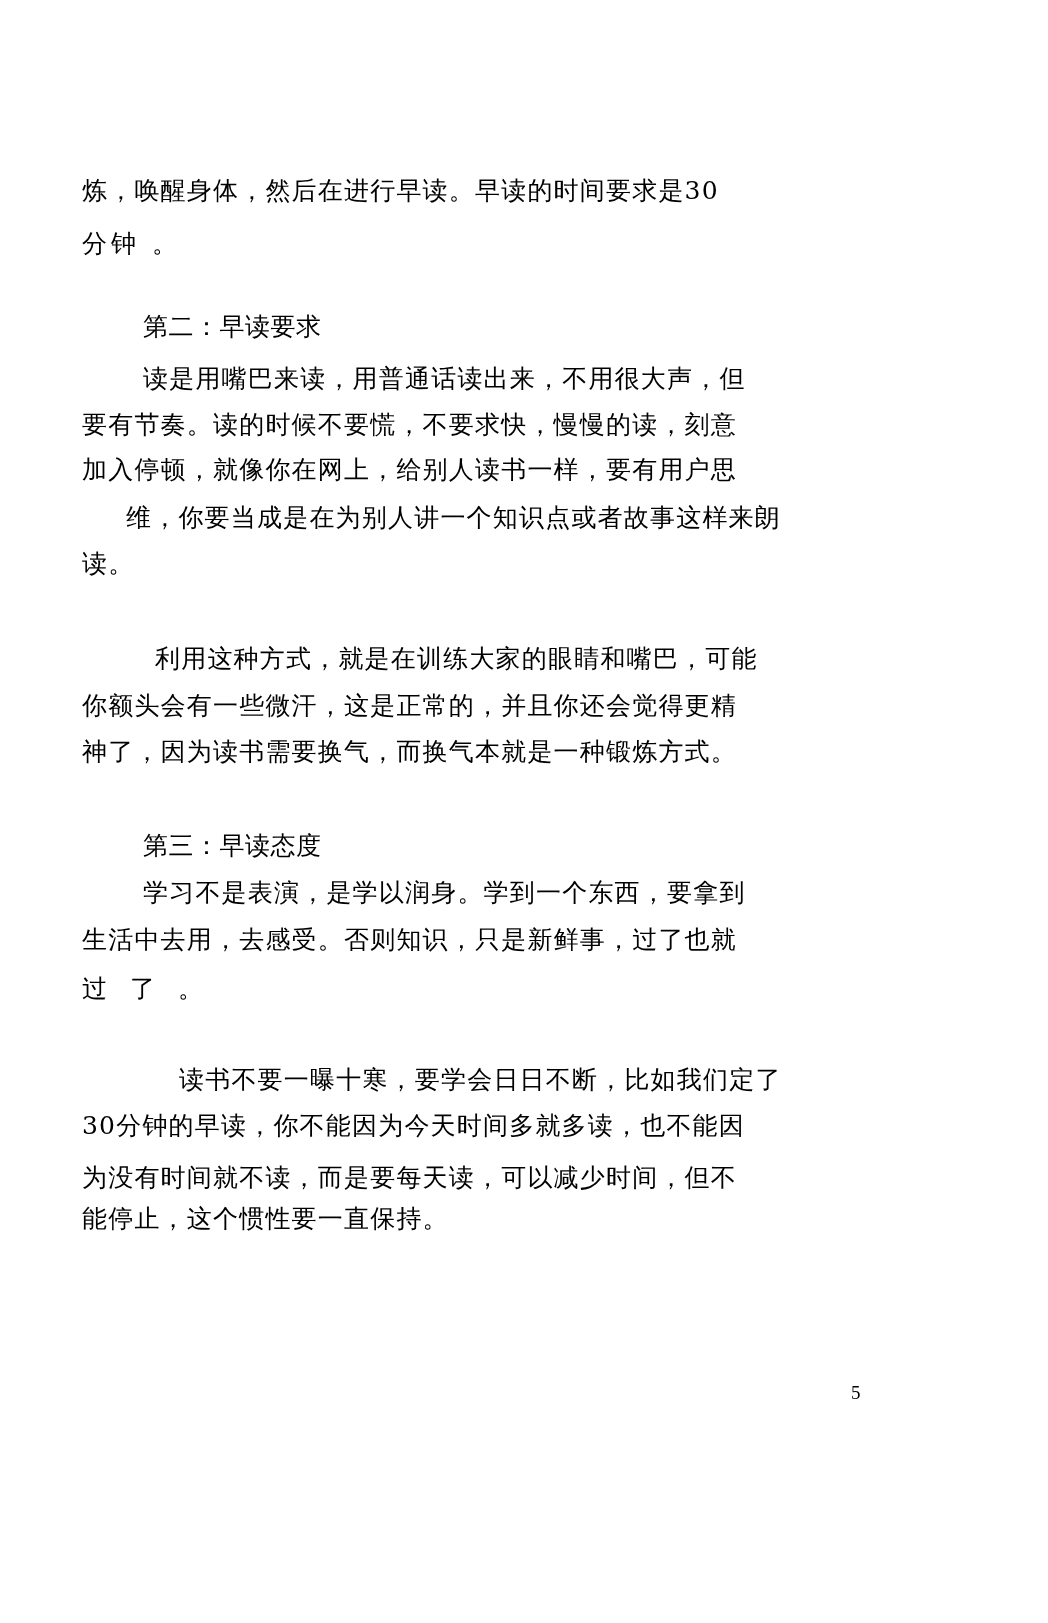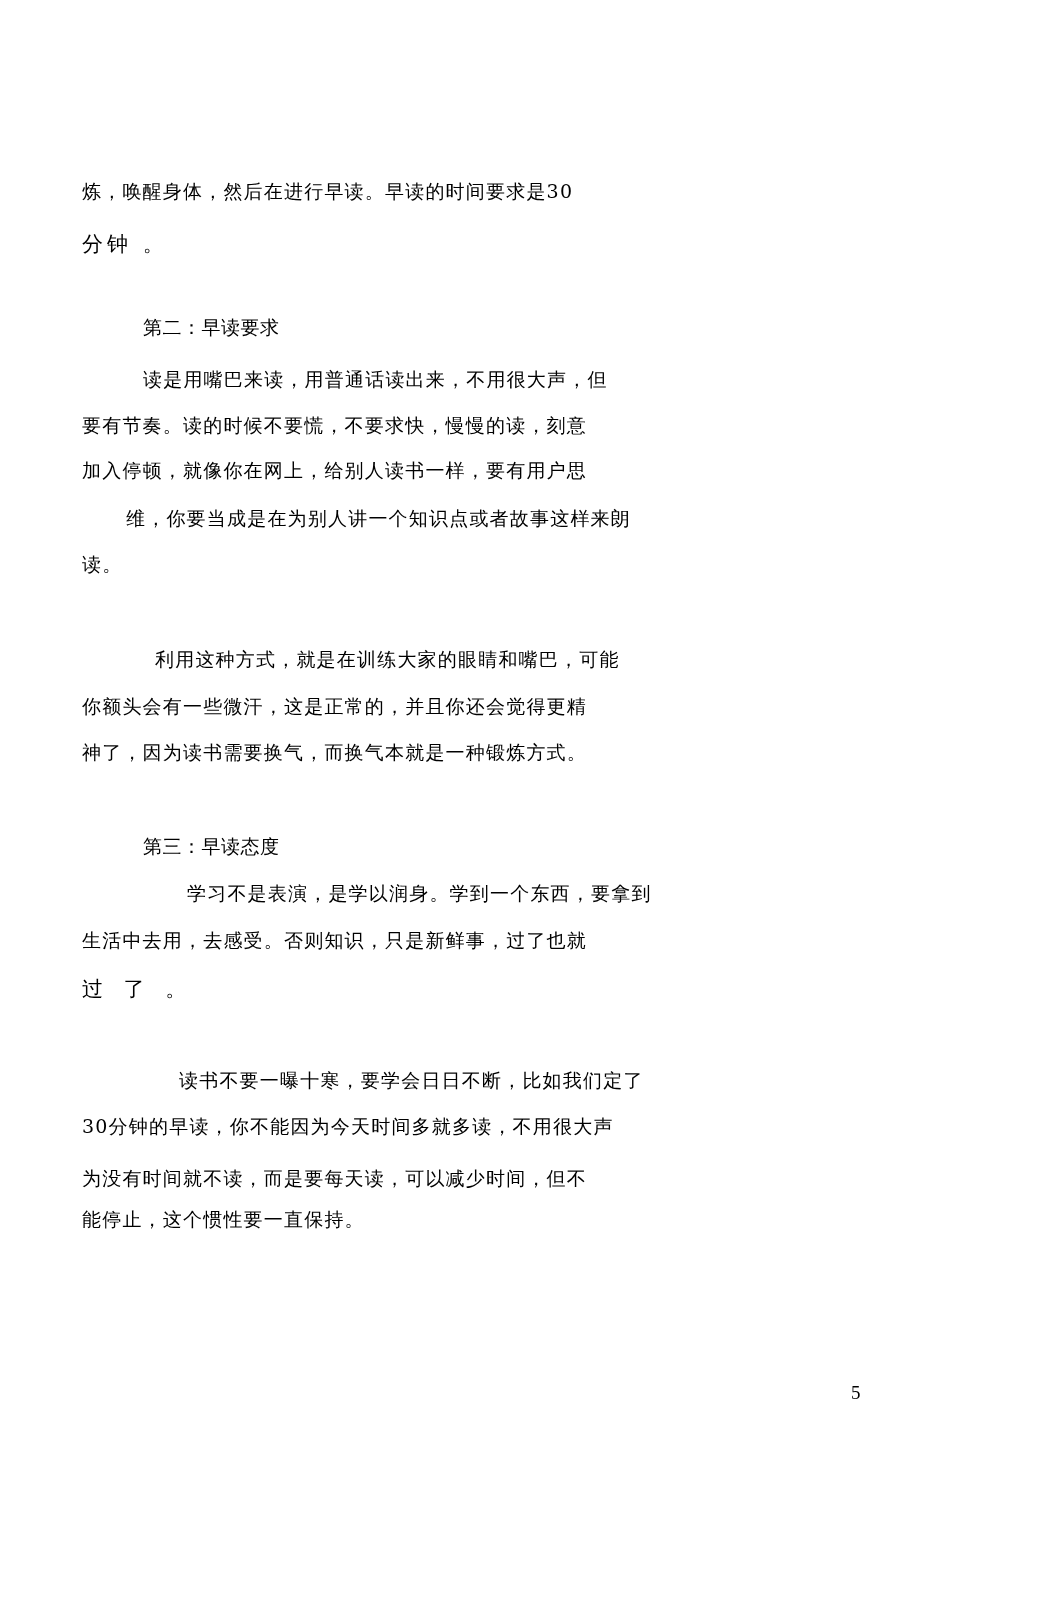--- a/index.html
+++ b/index.html
@@ -4,24 +4,24 @@
 <style>
   html, body { margin: 0; padding: 0; background: #ffffff; }
   body {
     width: 1048px; height: 1623px; position: relative; overflow: hidden;
     font-family: "DejaVu Serif", "Liberation Serif", serif;
     color: #000000;
   }
   .page { position: absolute; left: 0; top: 0; width: 1048px; height: 1623px; background: #ffffff; }
   .line {
     position: absolute; left: 82px; white-space: nowrap;
-    font-size: 19px; line-height: 32px; letter-spacing: 1.2px;
+    font-size: 25px; line-height: 32px; letter-spacing: 1.2px;
   }
   .indent { left: 143px; }
-  .small { font-size: 21px; letter-spacing: 4px; }
+  .small { font-size: 25px; letter-spacing: 4px; }
   .heading { font-weight: normal; font-family: "DejaVu Sans", "Liberation Sans", sans-serif; letter-spacing: 0.5px; }
   .page-number {
     position: absolute; left: 851px; top: 1382px;
     font-family: "Liberation Serif", "DejaVu Serif", serif; font-size: 19px;
   }
 </style>
 </head>
 <body>
 
 <div class="page">
@@ -46,27 +46,27 @@
       <div class="line indent" style="top:643px;margin-left:12px;">利用这种方式，就是在训练大家的眼睛和嘴巴，可能</div>
       <div class="line" style="top:690px;">你额头会有一些微汗，这是正常的，并且你还会觉得更精</div>
       <div class="line" style="top:736px;">神了，因为读书需要换气，而换气本就是一种锻炼方式。</div>
     </div>
   </div>
 
   <div>
     <div class="line indent heading" style="top:830px;">第三：早读态度</div>
 
     <div>
-      <div class="line indent" style="top:877px;margin-left:44px;">学习不是表演，是学以润身。学到一个东西，要拿到</div>
+      <div class="line indent" style="top:877px;">学习不是表演，是学以润身。学到一个东西，要拿到</div>
       <div class="line" style="top:924px;">生活中去用，去感受。否则知识，只是新鲜事，过了也就</div>
       <div class="line small" style="top:975px;font-family:Liberation Mono, monospace;">过 了 。</div>
     </div>
 
     <div>
       <div class="line indent" style="top:1064px;margin-left:36px;">读书不要一曝十寒，要学会日日不断，比如我们定了</div>
-      <div class="line" style="top:1110px;">30分钟的早读，你不能因为今天时间多就多读，不用很大声</div>
+      <div class="line" style="top:1110px;">30分钟的早读，你不能因为今天时间多就多读，也不能因</div>
       <div class="line" style="top:1156px;margin-top:6px;">为没有时间就不读，而是要每天读，可以减少时间，但不</div>
       <div class="line" style="top:1203px;">能停止，这个惯性要一直保持。</div>
     </div>
   </div>
 
   <div class="page-number">5</div>
 </div>
 
 </body></html>

